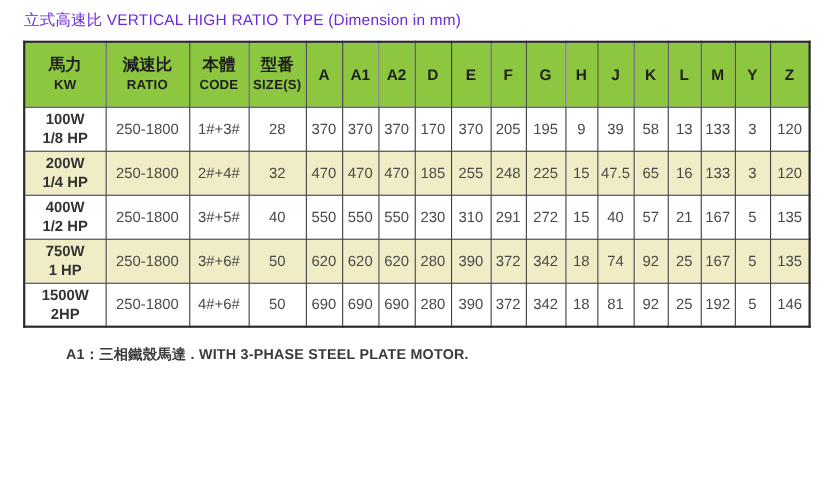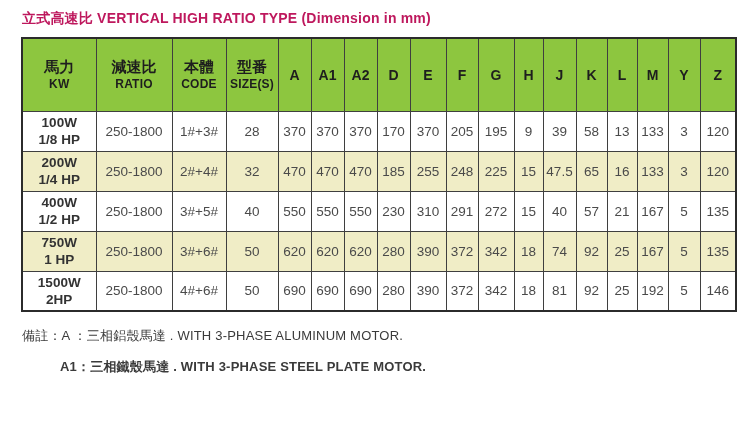--- a/index.html
+++ b/index.html
@@ -15,39 +15,39 @@
   body{
     width:755px;height:442px;
     background:#ffffff;
     font-family:"Liberation Sans","DejaVu Sans",sans-serif;
     color:var(--text-dark);
     overflow:hidden;
   }
   .page{padding:10px 0 0 21px;}
   .title{
     font-size:14px;
-    font-weight:bold;
-    color:#be185d;
+    font-weight:normal;
+    color:#6d28d9;
     margin:0 0 9px 1px;
     letter-spacing:0.2px;
   }
   table.spec{
     border-collapse:collapse;
     table-layout:fixed;
     width:714px;
     border:2px solid var(--outer);
   }
   table.spec th, table.spec td{
     border:1px solid var(--grid);
     text-align:center;
     vertical-align:middle;
     padding:0 1px;
     overflow:hidden;
   }
-  thead tr{height:73px;}
+  thead tr{height:59px;}
   tbody tr{height:40px;}
   thead th{
     background:var(--green);
     color:var(--text-dark);
     font-weight:bold;
     font-size:14px;
     border-bottom:2px solid var(--outer);
   }
   thead th .zh{display:block;font-size:15px;line-height:18px;}
   thead th .en{display:block;font-size:12px;line-height:16px;letter-spacing:0.2px;}
@@ -251,21 +251,18 @@
           <td>92</td>
           <td>25</td>
           <td>192</td>
           <td>5</td>
           <td>146</td>
         </tr>
       </tbody>
   </table>
 
   <div class="notes">
-    <div class="note-line">
-      <span class="note-key">備註：</span><span class="note-key">A ：</span><span>三相鋁殼馬達 . WITH 3-PHASE ALUMINUM MOTOR.</span>
-    </div>
     <div class="note-line indented">
       <span class="note-key">A1：</span><span>三相鐵殼馬達 . WITH 3-PHASE STEEL PLATE MOTOR.</span>
     </div>
   </div>
 
 </div>
 
 </body></html>

